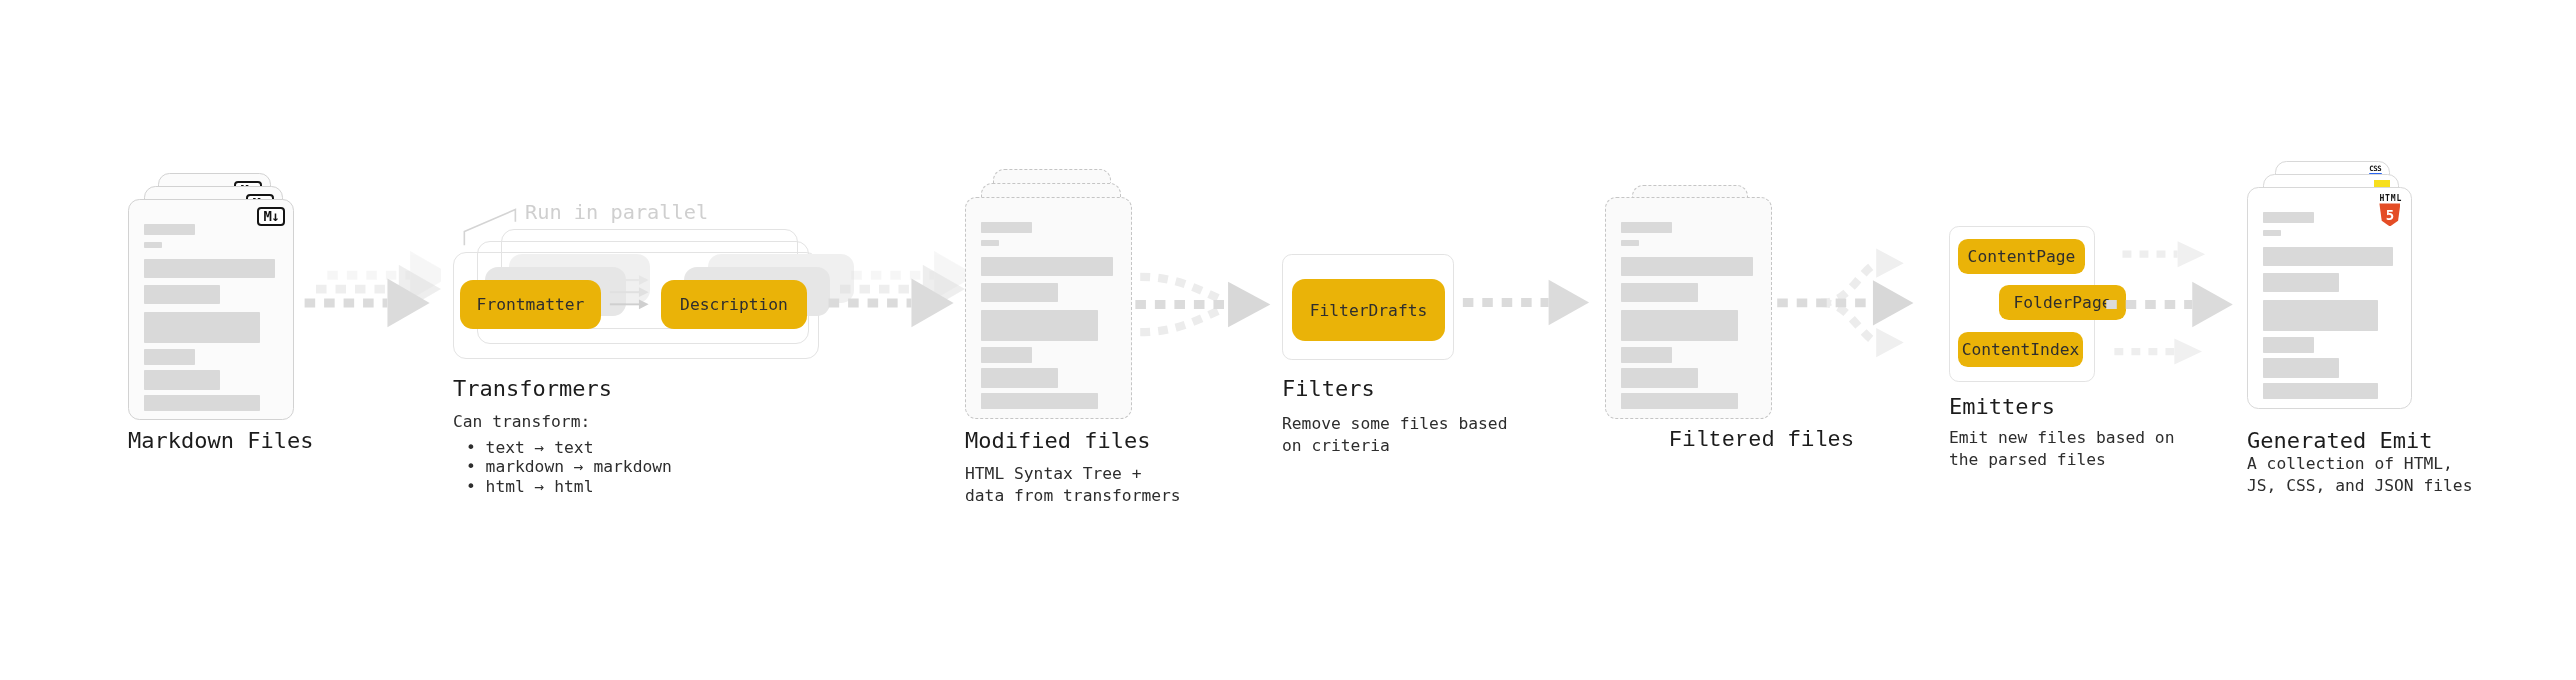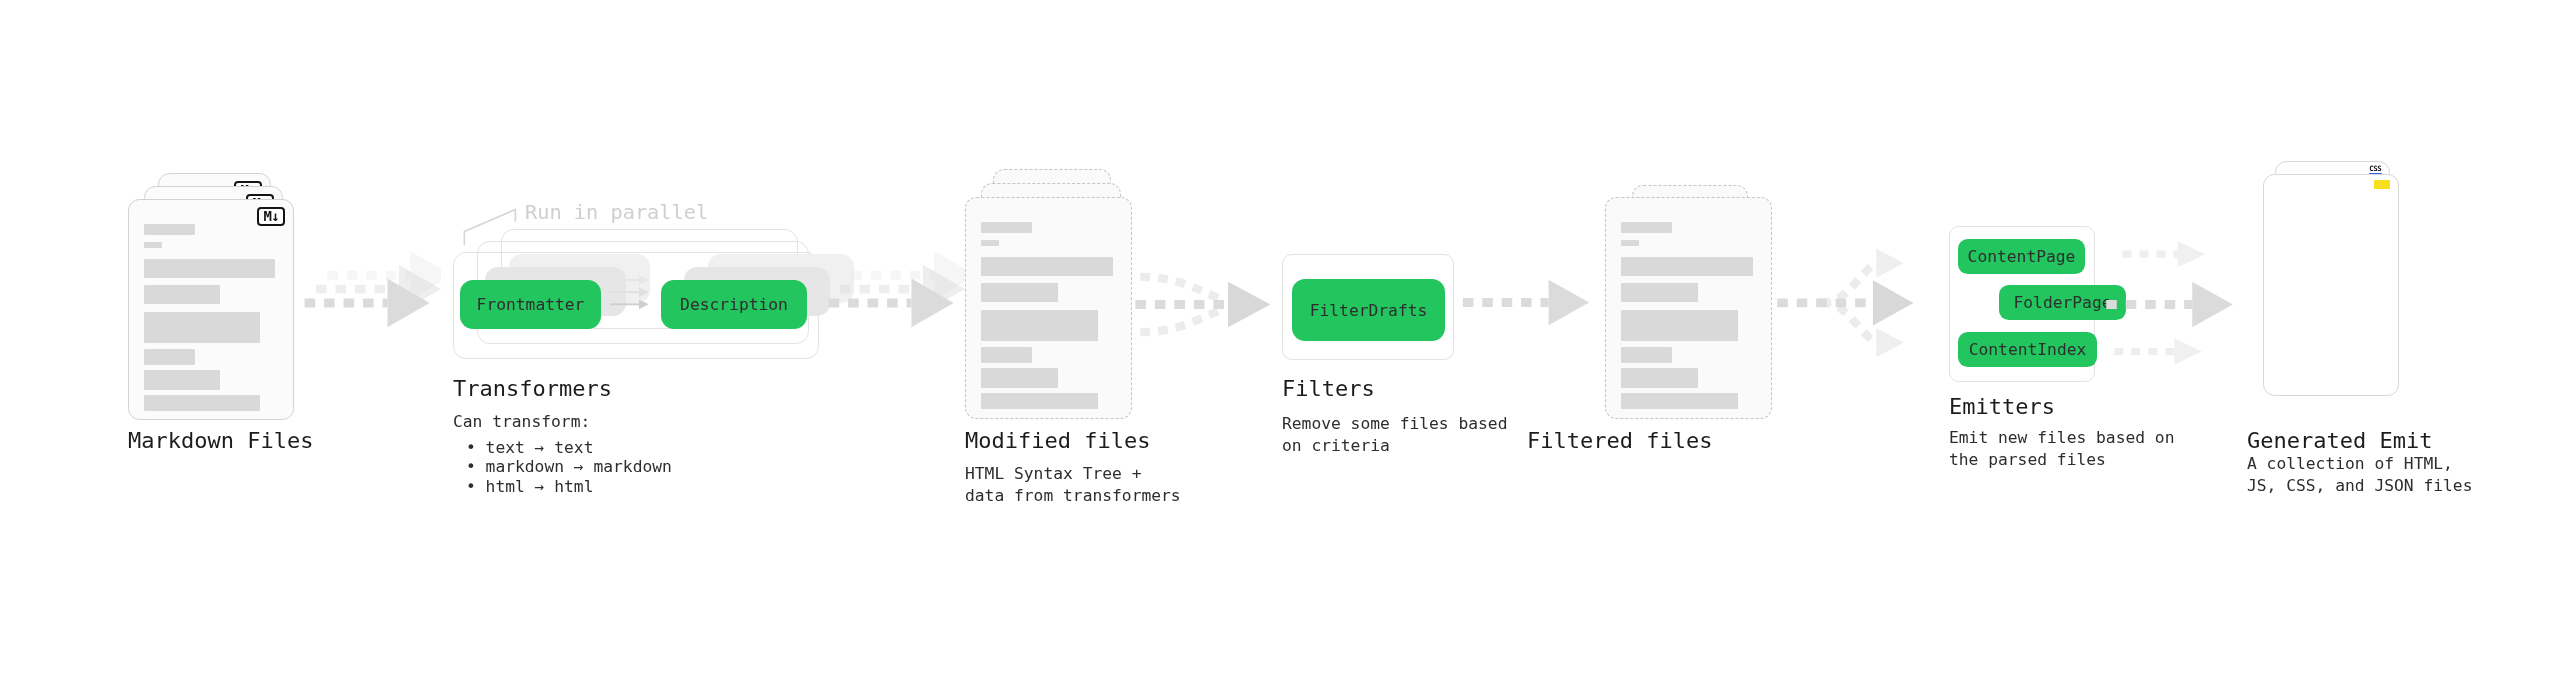--- a/index.html
+++ b/index.html
@@ -36,21 +36,21 @@
   .html5-logo .html-txt{display:block;font-size:8.1px;font-weight:bold;color:#111;line-height:8.1px;letter-spacing:0.8px;}
   .html5-shield{
     display:flex;align-items:center;justify-content:center;margin-top:1.6px;height:23px;
     background:var(--html5-orange,#e44d26);
     clip-path:polygon(0 0,100% 0,89% 76%,50% 100%,11% 76%);
     color:#fff;font-size:14px;font-weight:bold;
   }
   
   .tbox{position:absolute;box-sizing:border-box;border:1.6px solid #e3e3e3;border-radius:13px;background:transparent;}
   .pill{
-    position:absolute;box-sizing:border-box;border-radius:13px;background:#22c55e;
+    position:absolute;box-sizing:border-box;border-radius:13px;background:#eab308;
     display:flex;align-items:center;justify-content:center;
     font-size:16.3px;color:#2e2e2e;white-space:nowrap;
   }
   .pill.ghost1{background:#e6e6e6;}
   .pill.ghost2{background:#f0f0f0;}
   .pill-sm{border-radius:9.8px;font-size:16.3px;}
   
   .stage-label{position:absolute;font-size:22px;line-height:28px;color:#1c1c1c;white-space:nowrap;}
   .stage-desc{position:absolute;font-size:16.3px;line-height:22px;color:#2d2d2d;white-space:nowrap;}
   .t-bullets div{line-height:19.5px;padding-left:13px;}
@@ -205,35 +205,35 @@
       <i class="bar"></i>
         <i class="bar"></i>
         <i class="bar"></i>
         <i class="bar"></i>
         <i class="bar"></i>
         <i class="bar"></i>
         <i class="bar"></i>
         <i class="bar"></i>
     </div>
   </div>
-  <div class="stage-label" style="left:1527px;top:427px;">Filtered files</div>
+  <div class="stage-label" style="left:1669px;top:427px;font-family:Liberation Mono, monospace;">Filtered files</div>
 
   <svg class="arrow-svg" style="left:1774px;top:232px;" width="146" height="145" viewBox="0 0 180 178">
     <path class="dash-thin" d="M 58,87 C 92,87 102,52 126,38"></path>
     <polygon points="126,20 160,38 126,56" fill="#efefef"></polygon>
     <path class="dash-thin" d="M 58,87 C 92,87 102,122 126,136"></path>
     <polygon points="126,118 160,136 126,154" fill="#efefef"></polygon>
     <line class="dash-main" x1="4" y1="87" x2="122" y2="87"></line>
     <polygon points="122,59 172,87 122,115" fill="#d8d8d8"></polygon>
   </svg>
 
   <div class="tbox" style="left:1949px;top:226px;width:146px;height:156px;border-radius:9.8px;"></div>
   <div class="pill pill-sm" style="left:1958px;top:239px;width:127px;height:35px;">ContentPage</div>
   <div class="pill pill-sm" style="left:1958px;top:285px;width:127px;height:35px;margin-left:41px;">FolderPage</div>
-  <div class="pill pill-sm" style="left:1958px;top:332px;width:139px;height:35px;">ContentIndex</div>
+  <div class="pill pill-sm" style="left:1958px;top:332px;width:125px;height:35px;">ContentIndex</div>
   <div class="stage-label" style="left:1949px;top:393px;">Emitters</div>
   <div class="stage-desc" style="left:1949px;top:427px;">
     <div>Emit new files based on</div>
     <div>the parsed files</div>
   </div>
 
   <svg class="arrow-svg" style="left:2103px;top:232px;" width="142" height="145" viewBox="0 0 175 178">
     <line class="dash-faint" x1="24" y1="27" x2="92" y2="27"></line>
     <polygon points="92,11 126,27 92,43" fill="#f0f0f0"></polygon>
     <line class="dash-main" x1="4" y1="89" x2="110" y2="89"></line>
@@ -244,20 +244,36 @@
 
   <div class="card white" style="left:2275px;top:161px;width:115px;height:222px;">
     <span class="css-badge">
       <span class="css-txt">CSS</span>
       <span class="css-bar"></span>
     </span>
   </div>
   <div class="card white" style="left:2263px;top:174px;width:136px;height:222px;">
     <span class="js-badge"></span>
   </div>
+  <div class="card white" style="left:2247px;top:187px;width:165px;height:222px;">
+    <span class="html5-logo">
+      <span class="html-txt">HTML</span>
+      <span class="html5-shield">5</span>
+    </span>
+    <div class="bars">
+      <i class="bar"></i>
+        <i class="bar"></i>
+        <i class="bar"></i>
+        <i class="bar"></i>
+        <i class="bar"></i>
+        <i class="bar"></i>
+        <i class="bar"></i>
+        <i class="bar"></i>
+    </div>
+  </div>
   <div class="stage-label" style="left:2247px;top:427px;">Generated Emit</div>
   <div class="stage-desc" style="left:2247px;top:453px;">
     <div>A collection of HTML,</div>
     <div>JS, CSS, and JSON files</div>
   </div>
 
 </div>
 
 
 </body></html>

